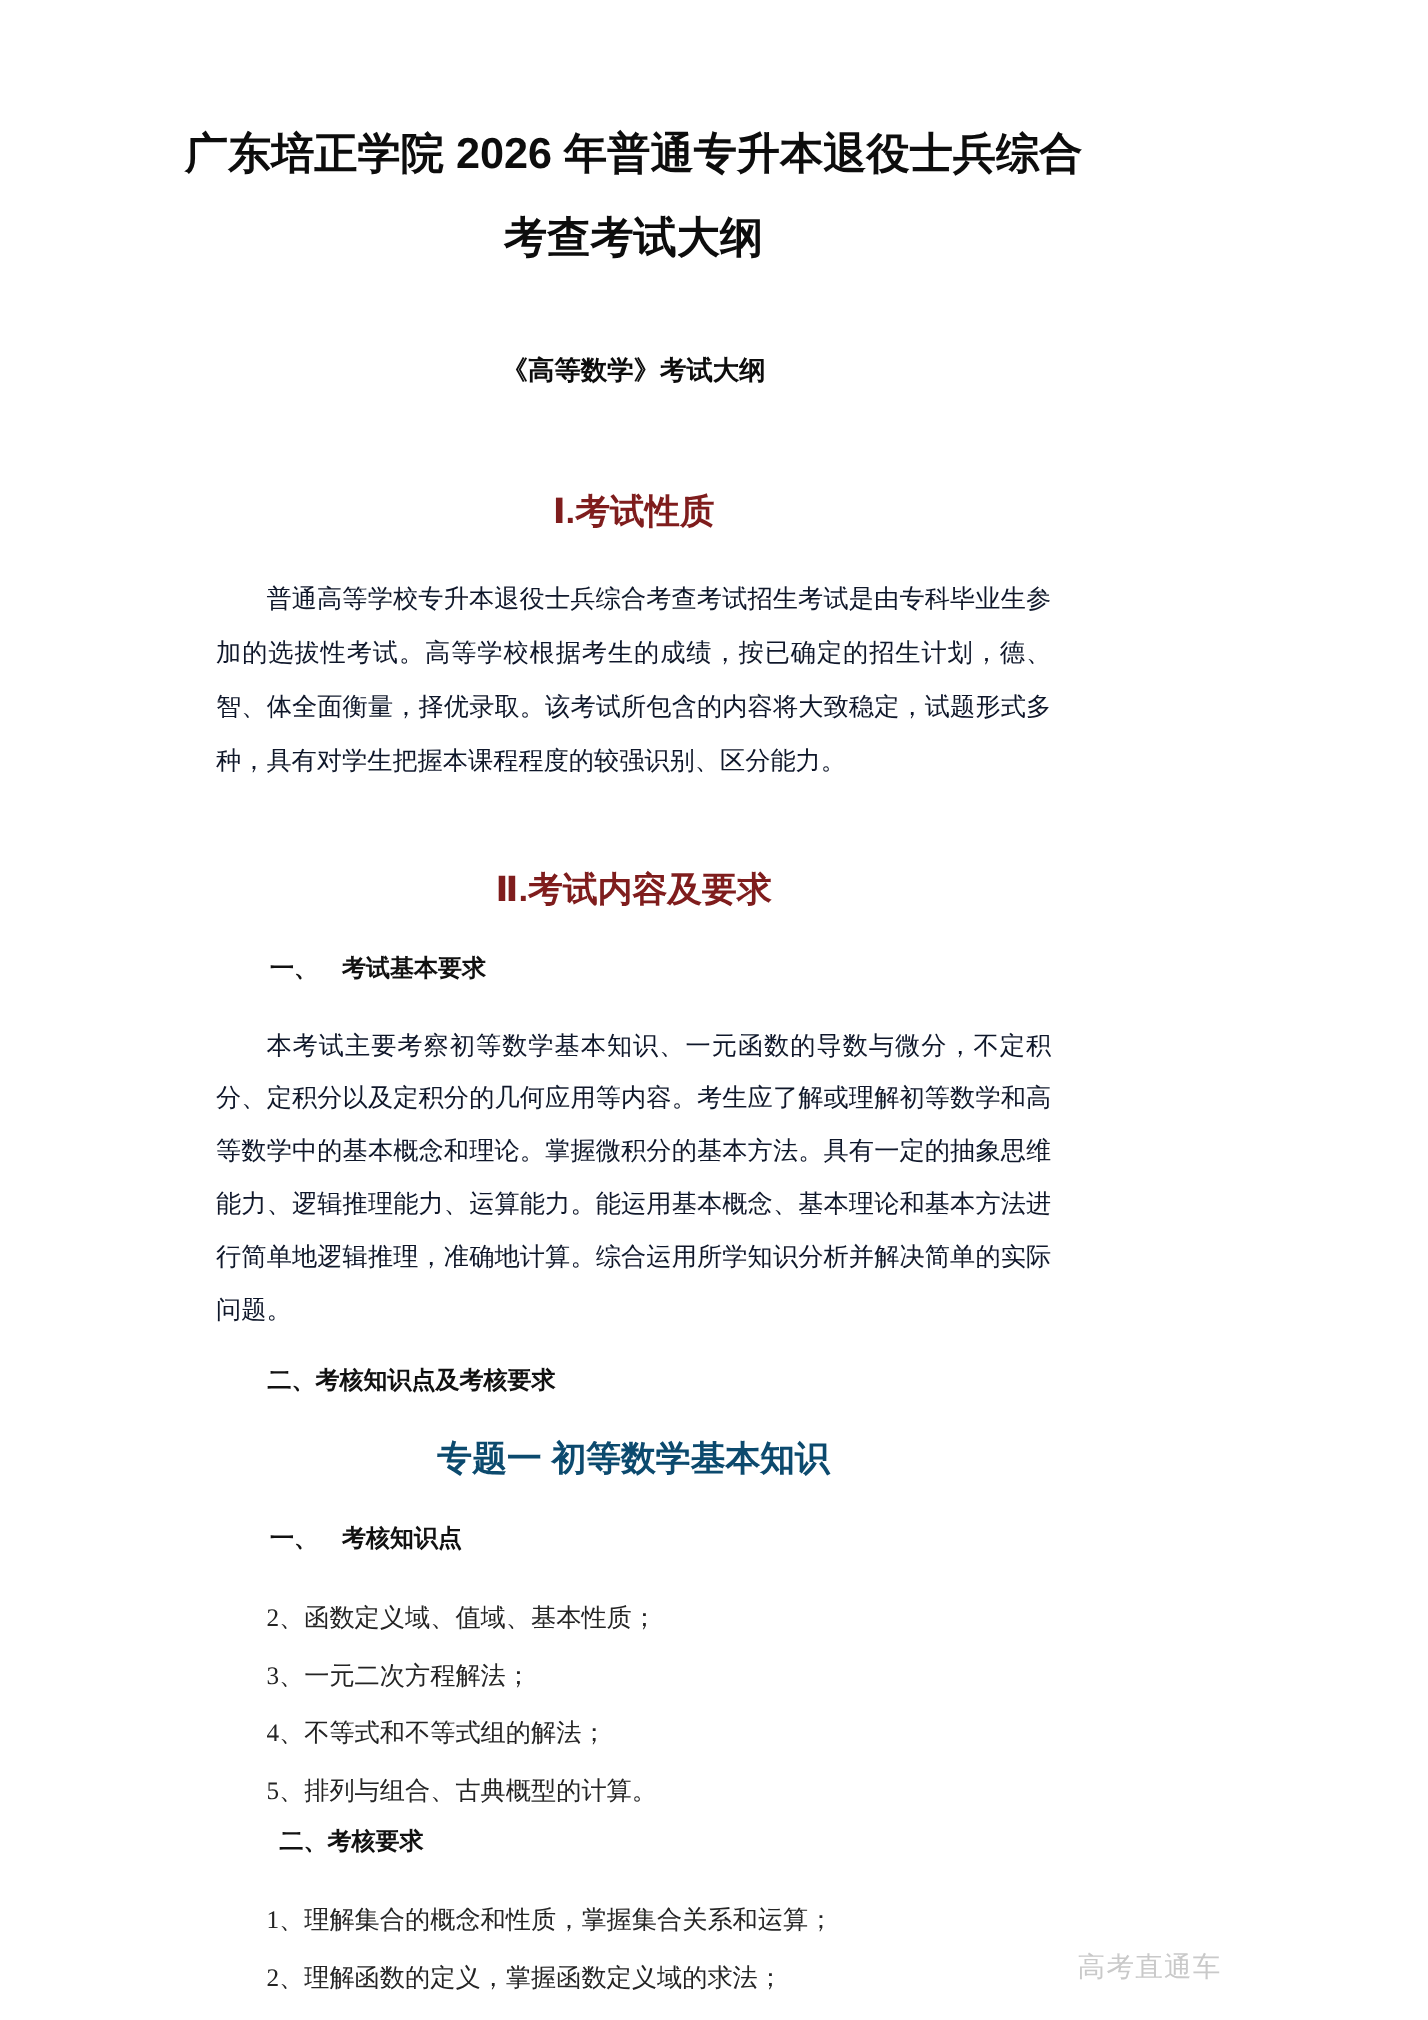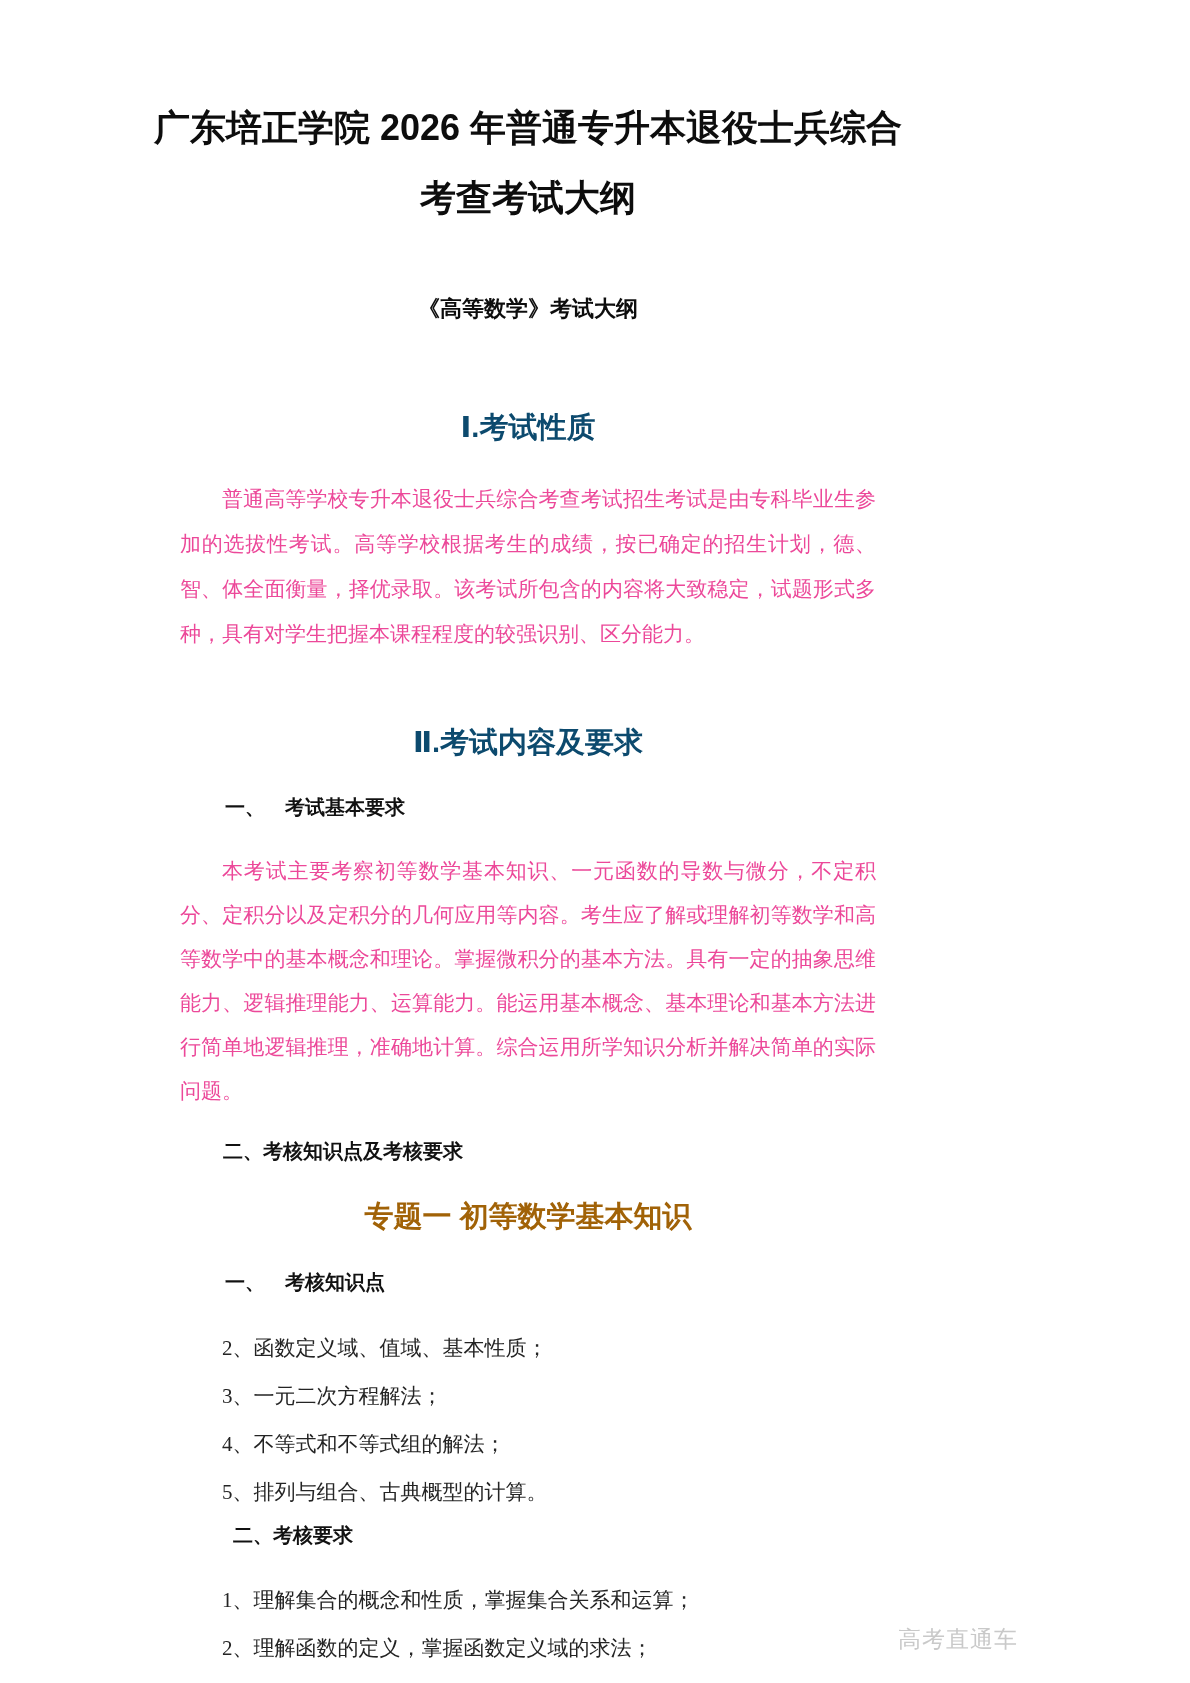--- a/index.html
+++ b/index.html
@@ -40,52 +40,52 @@
     line-height: 46px;
     text-align: center;
     color: #0d0d0d;
   }
   .h-part {
     font-family: "Liberation Sans", "DejaVu Sans", sans-serif;
     font-weight: bold;
     font-size: 29px;
     line-height: 42px;
     text-align: center;
-    color: #0c4a6e;
+    color: #7f1d1d;
   }
   .h-part--one { margin-top: 74px; }
   .h-part--two { margin-top: 64px; }
   .h-topic {
     margin-top: 14px;
     font-family: "Liberation Sans", "DejaVu Sans", sans-serif;
     font-weight: bold;
     font-size: 29px;
     line-height: 44px;
     text-align: center;
-    color: #a16207;
+    color: #0c4a6e;
   }
   .h-sub {
     font-family: "Liberation Sans", "DejaVu Sans", sans-serif;
     font-weight: bold;
     font-size: 20px;
     line-height: 30px;
     color: #111111;
   }
   .h-sub--basic  { margin-top: 19px; margin-left: 45px; }
   .h-sub--points-req { margin-top: 0;  margin-left: 43px; line-height: 34px; }
   .h-sub--kp     { margin-top: 14px; margin-left: 45px; }
   .h-sub--req    { margin-top: 4px;  margin-left: 53px; }
 
   
   .para {
     font-size: 21px;
     line-height: 45px;
     text-align: justify;
     text-indent: 2em;
-    color: #ec4899;
+    color: #0f172a;
   }
   .para--intro { margin-top: 14px; }
   .para--basic { margin-top: 0; line-height: 44px; }
 
   .num-list {
     list-style: none;
     margin: 0;
     padding: 0;
   }
   .num-list li {

